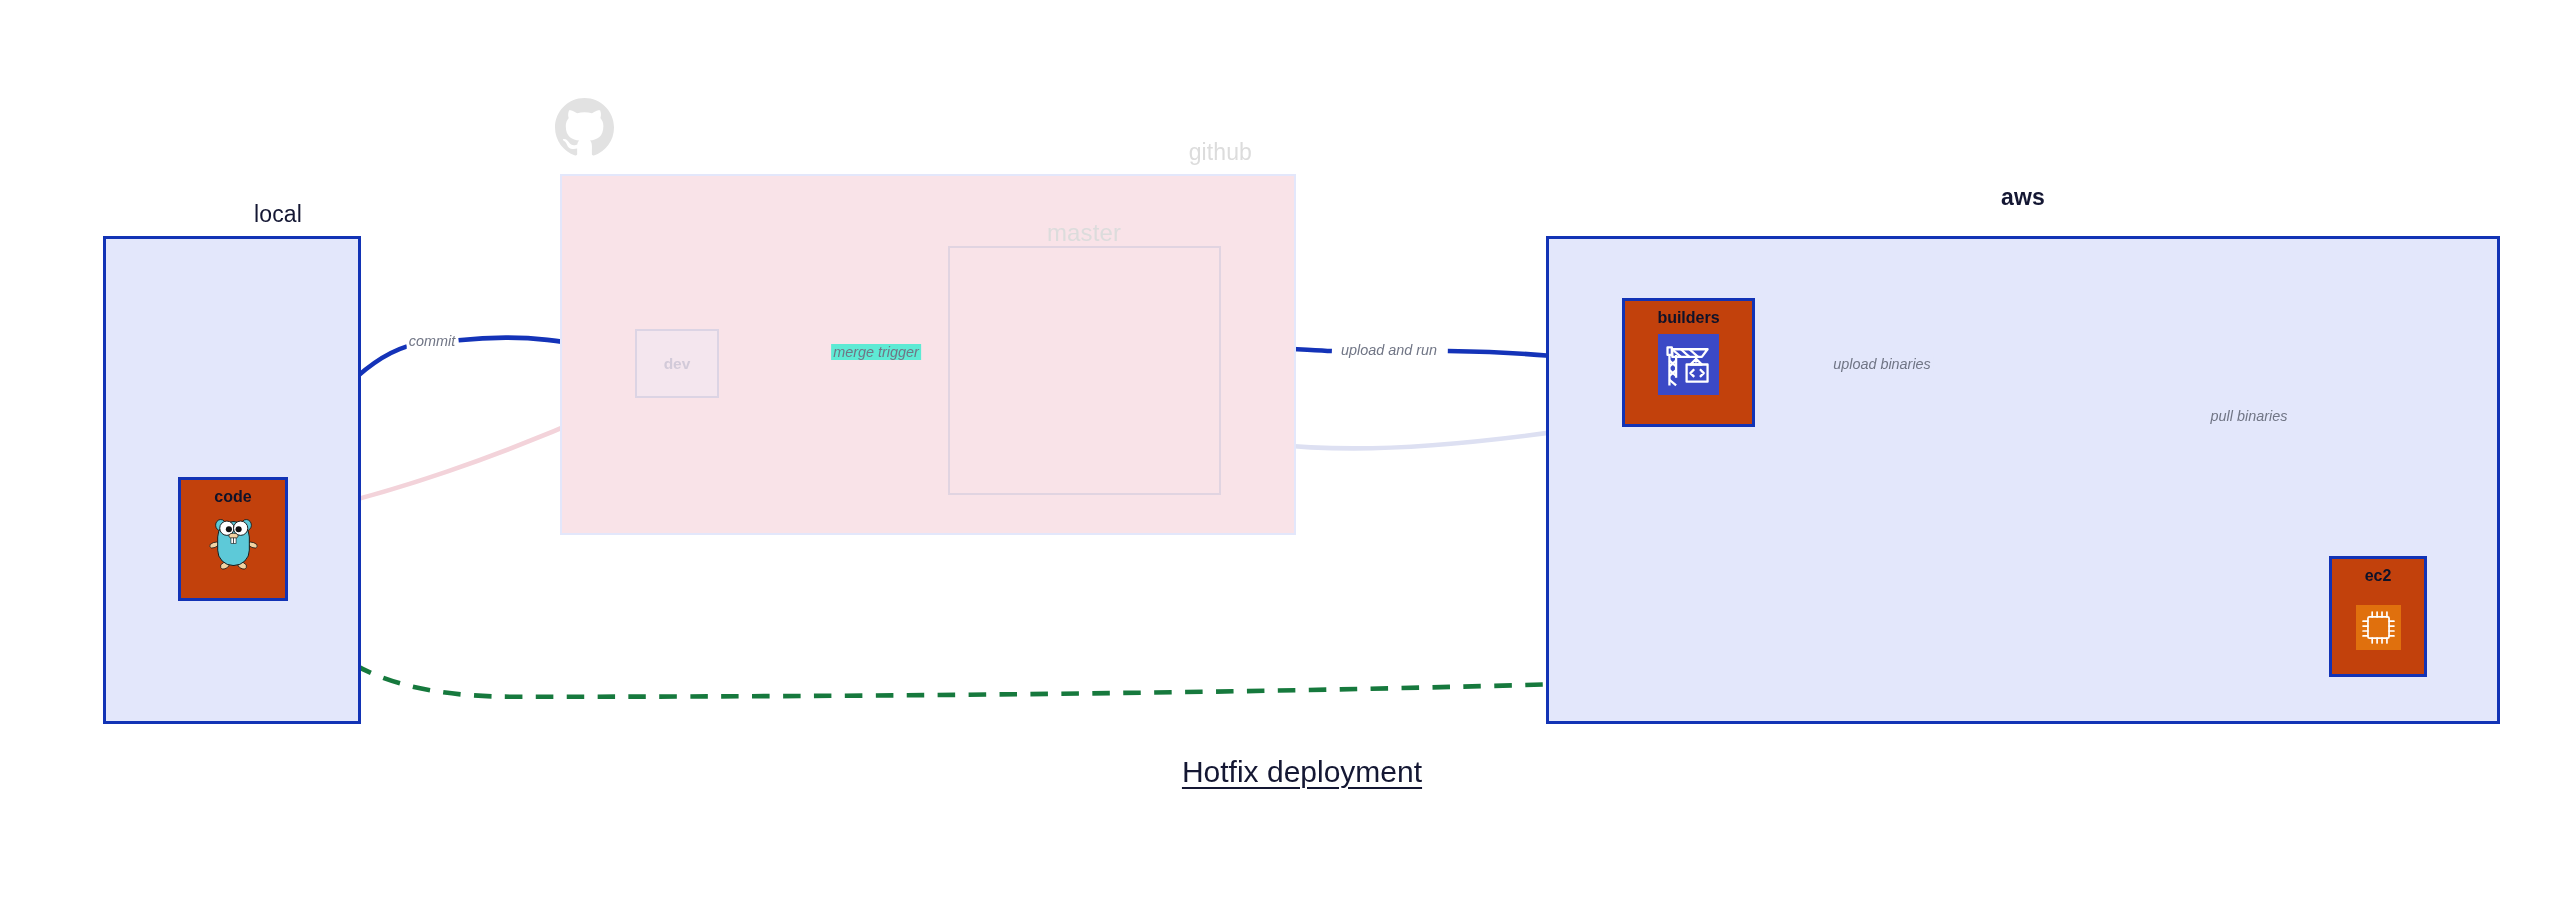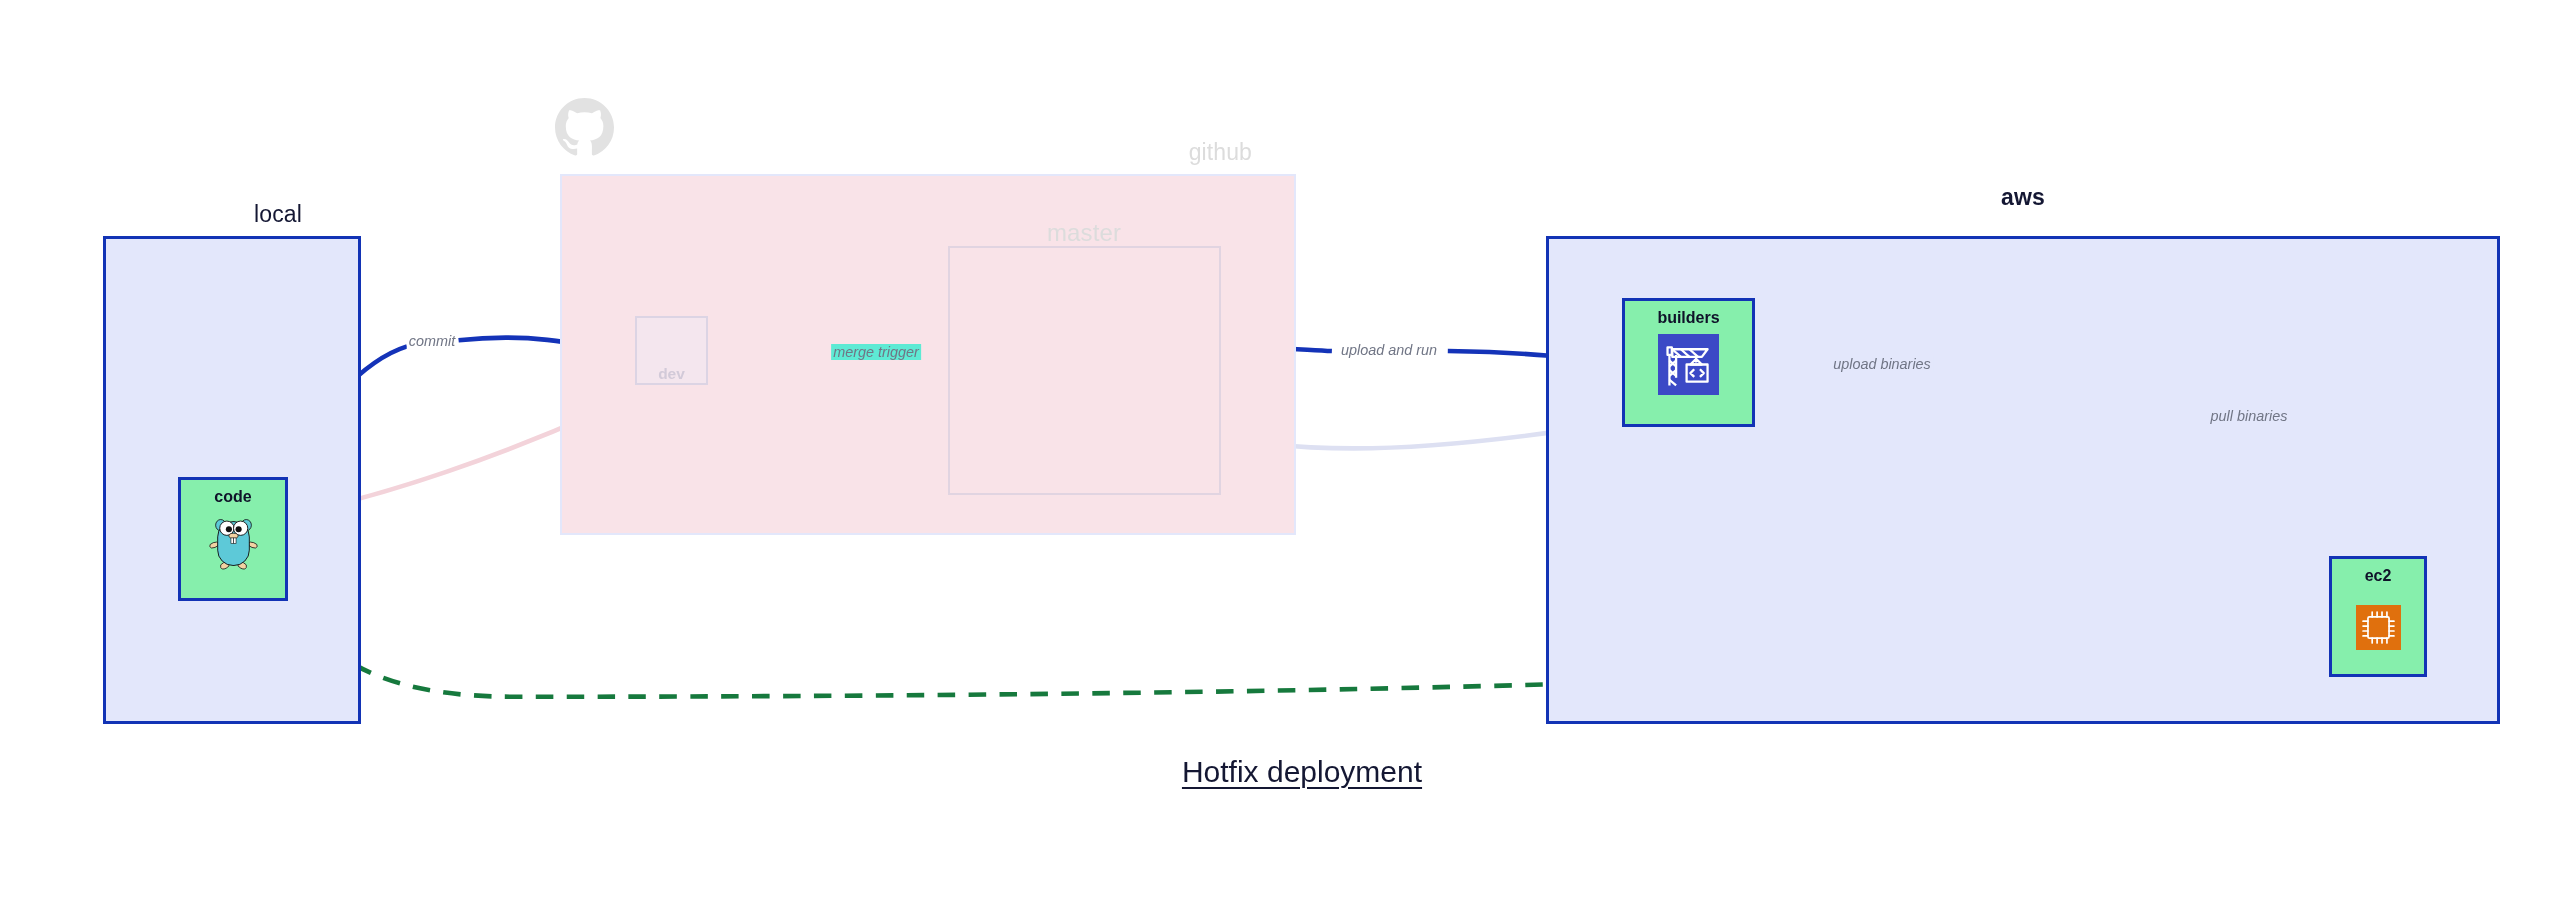--- a/index.html
+++ b/index.html
@@ -38,21 +38,21 @@
     white-space: nowrap;
     letter-spacing: 0.1px;
   }
   .zone-label.faded {
     color: #dcdcdc;
   }
   
   .node {
     position: absolute;
     box-sizing: border-box;
-    background: #86efac;
+    background: #c2410c;
     border: 3.6px solid #1233b5;
     display: flex;
     flex-direction: column;
     align-items: center;
   }
   .node-faded {
     background: rgba(233,237,251,0.30);
     border: 2.6px solid rgba(190,190,215,0.45);
     justify-content: center;
   }
@@ -202,21 +202,21 @@
       <circle cx="62" cy="29" r="14" fill="#fff" stroke="#111" stroke-width="1.8"></circle>
       <circle cx="39" cy="31" r="6" fill="#111"></circle>
       <circle cx="58" cy="31" r="6" fill="#111"></circle>
 
       <ellipse cx="48" cy="44" rx="9" ry="5" fill="#f2d2a2" stroke="#111" stroke-width="1.4"></ellipse>
       <rect x="43" y="48" width="5" height="11" fill="#fff" stroke="#111" stroke-width="1.2"></rect>
       <rect x="48" y="48" width="5" height="11" fill="#fff" stroke="#111" stroke-width="1.2"></rect>
     </svg>
   </div>
 
-  <div class="node node-faded" style="left:635px; top:316px; width:73px; height:69px;justify-content:flex-end;">
+  <div class="node node-faded" style="left:635px; top:329px; width:84px; height:69px;">
     <div class="node-title">dev</div>
   </div>
 
 
   <div class="node" style="left:1622px; top:298px; width:133px; height:129px;">
     <div class="node-title">builders</div>
     <svg class="node-icon" width="61" height="61" viewBox="0 0 64 64">
       <rect x="0" y="0" width="64" height="64" fill="#3b49c6"></rect>
       <g fill="none" stroke="#ffffff" stroke-width="2.4" stroke-linejoin="round">
         <rect x="10" y="14" width="4.5" height="8"></rect>

